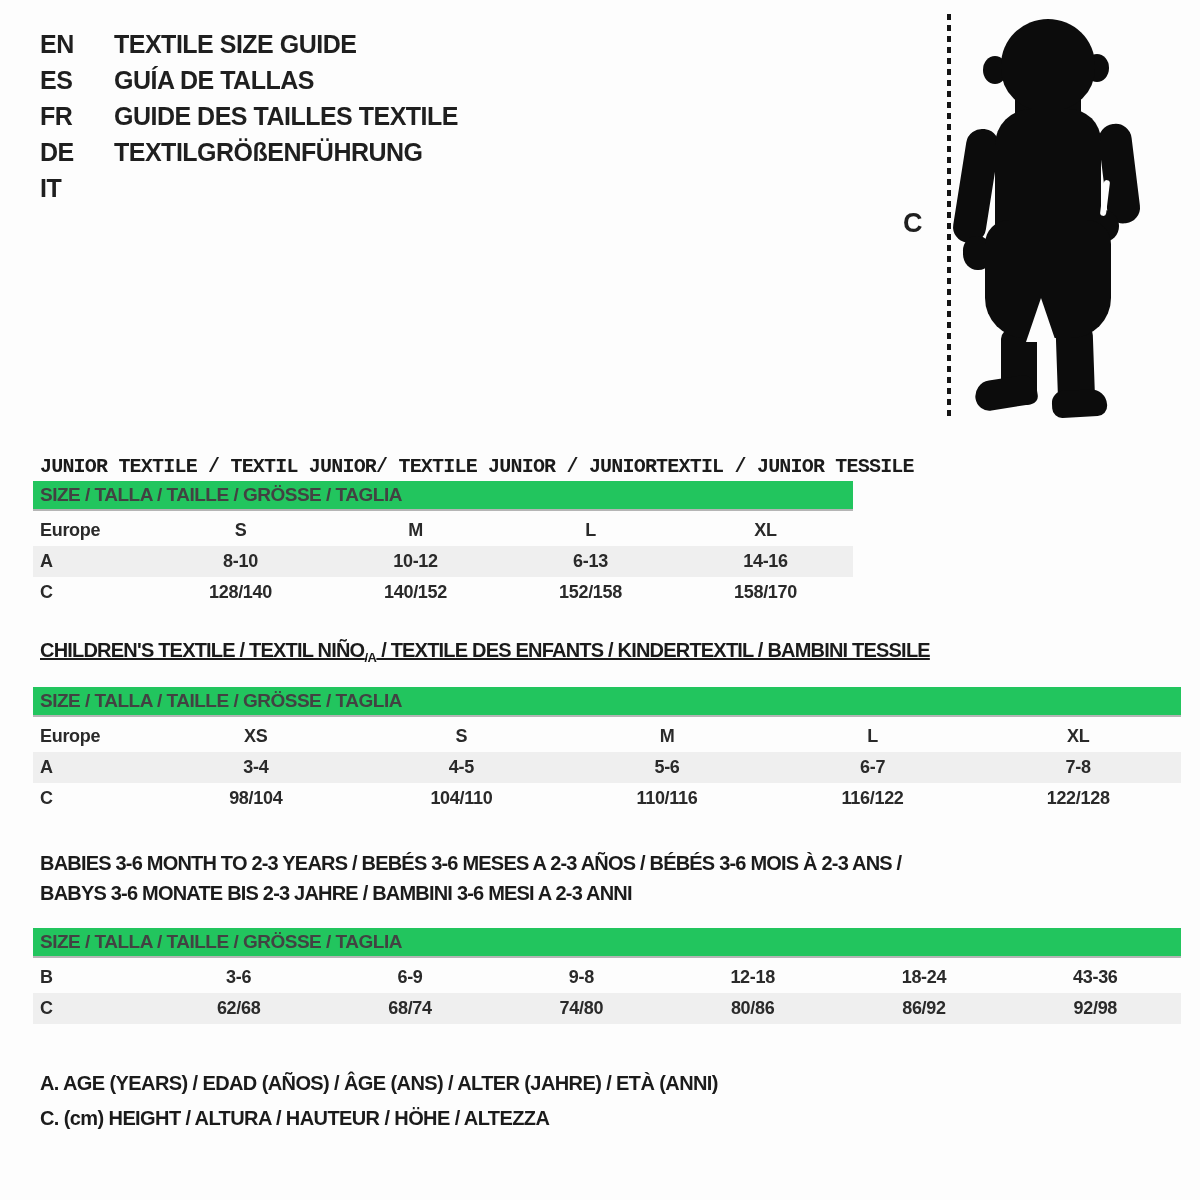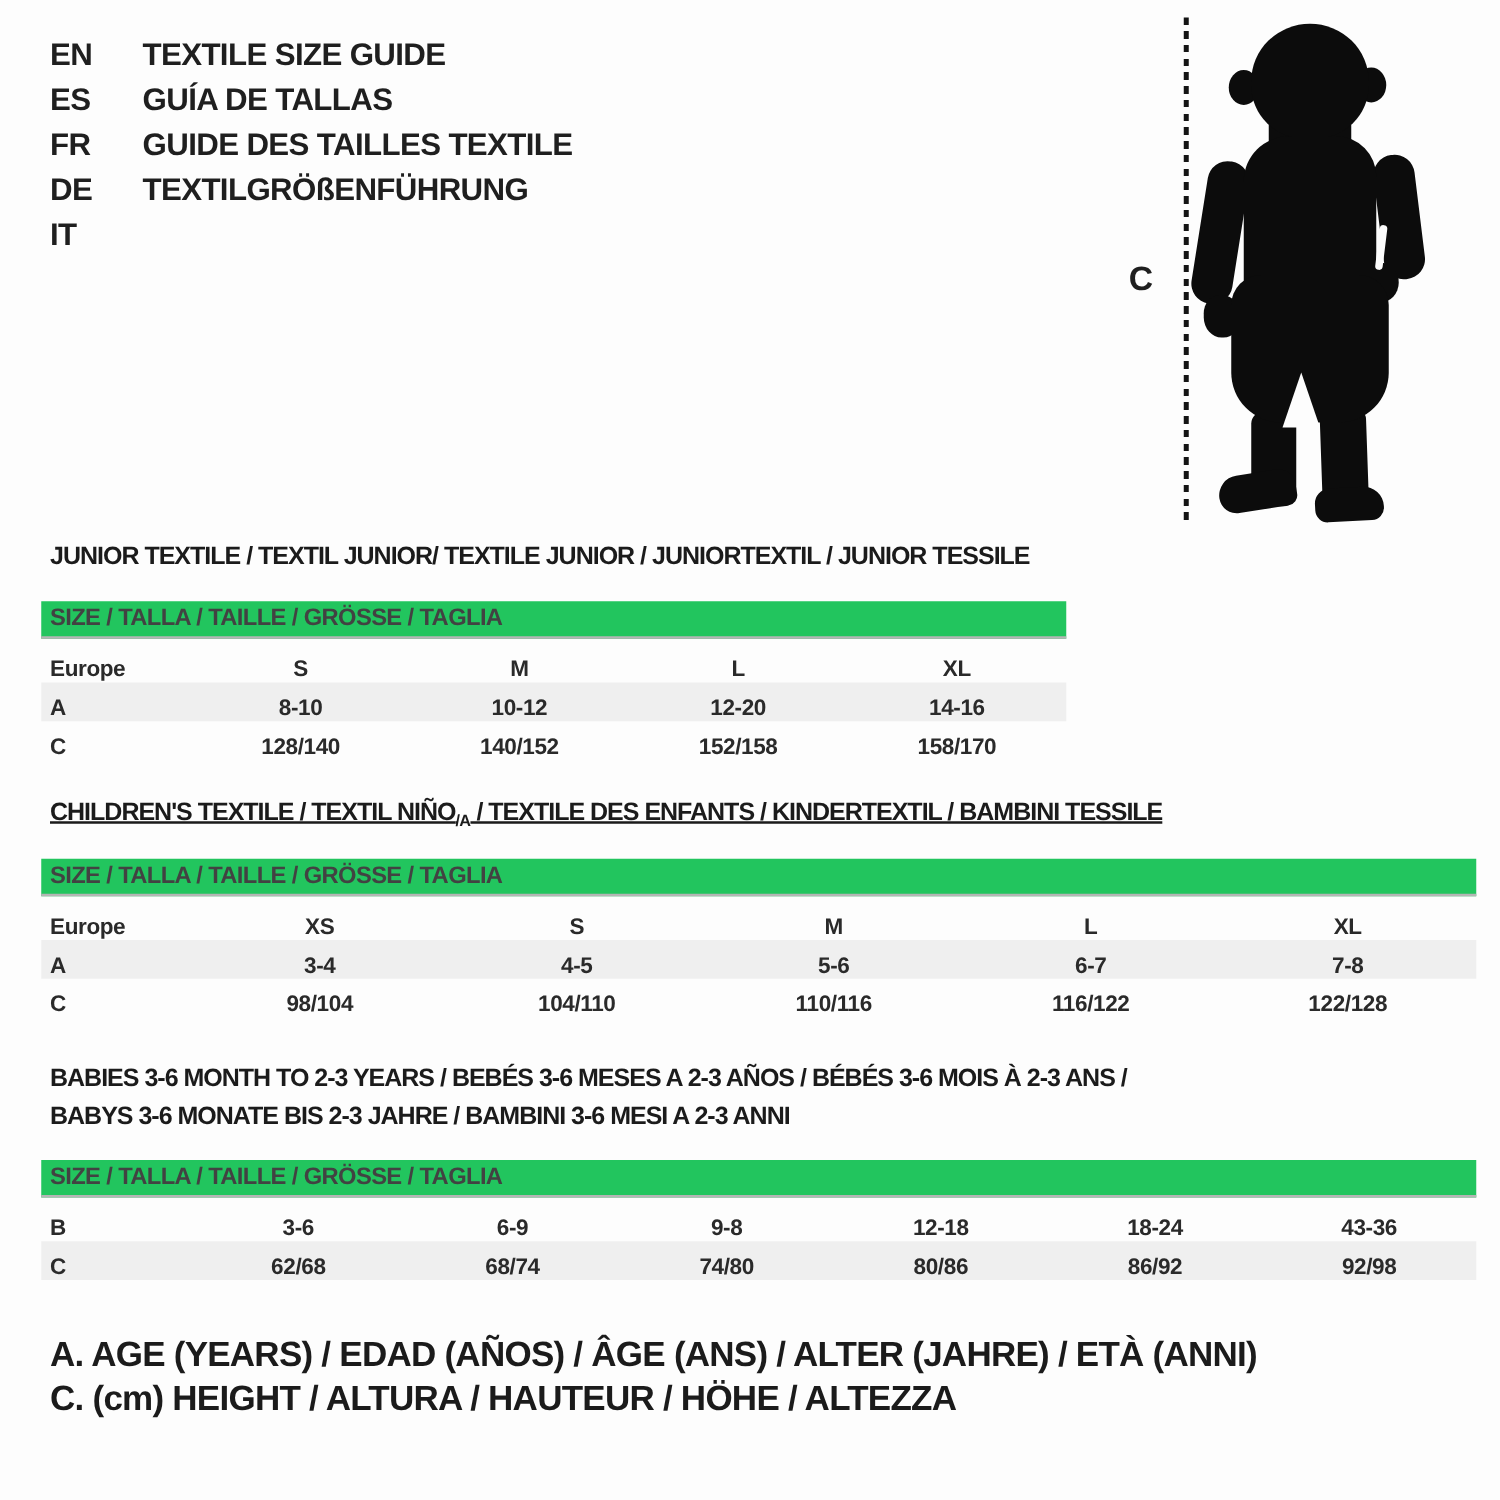--- a/index.html
+++ b/index.html
@@ -47,47 +47,47 @@
   .sil-foot-l    { left:20px;  top:364px; width:62px; height:30px; border-radius:16px 14px 8px 14px; transform:rotate(-9deg); }
   .sil-foot-r    { left:97px;  top:376px; width:55px; height:27px; border-radius:12px 16px 10px 10px; transform:rotate(-3deg); }
 
   
   .sec-h {
     position:absolute; left:40px; margin:0;
     font-size:20px; font-weight:700; letter-spacing:-0.8px; white-space:nowrap;
     color:#1b1b1b;
   }
   .sec-h .subscript { font-size:13px; vertical-align:-5px; letter-spacing:-0.5px; }
-  .sec-h-junior   { top:434px; }
+  .sec-h-junior   { top:455px;font-family:Liberation Mono, monospace; }
   .sec-h-children { top:639px;text-decoration:underline; }
   .sec-h-babies   { top:848px; line-height:30px; }
 
   
   .tbl { position:absolute; left:33px; }
   .tbl-junior  { top:481px; width:820px; }
   .tbl-children{ top:687px; width:1148px; }
   .tbl-babies  { top:928px; width:1148px; }
   .tbl-bar {
     height:30px; background:#22c55e; color:#424242;
     font-size:19px; font-weight:700; letter-spacing:-0.5px;
     display:flex; align-items:center; padding-left:7px; box-sizing:border-box;
     border-bottom:2px solid #b5b5b5; margin-bottom:4px; white-space:nowrap;
   }
   .tbl-row {
-    display:flex; height:31px; align-items:flex-end;
+    display:flex; height:31px; align-items:center;
     font-size:18px; font-weight:700; letter-spacing:-0.3px; color:#2a2a2a;
   }
   .tbl-row.stripe { background:#efefef; }
   .tbl-row .c0 { width:120px; padding-left:7px; box-sizing:border-box; }
   .tbl-row .cd { flex:1; text-align:center; }
 
   
   .legend { position:absolute; left:40px; top:1066px; }
   .legend-line {
-    height:35px; line-height:35px; font-size:28px; font-weight:700;
+    height:35px; line-height:35px; font-size:20px; font-weight:700;
     letter-spacing:-0.6px; white-space:nowrap; color:#1b1b1b;
   }
 </style>
 </head>
 <body>
 
 <div class="page">
 
   <header class="lang-block">
     <div class="lang-row">
@@ -140,21 +140,21 @@
       <span class="c0">Europe</span>
       <span class="cd">S</span>
       <span class="cd">M</span>
       <span class="cd">L</span>
       <span class="cd">XL</span>
     </div>
     <div class="tbl-row stripe">
       <span class="c0">A</span>
       <span class="cd">8-10</span>
       <span class="cd">10-12</span>
-      <span class="cd">12-20</span>
+      <span class="cd">6-13</span>
       <span class="cd">14-16</span>
     </div>
     <div class="tbl-row">
       <span class="c0">C</span>
       <span class="cd">128/140</span>
       <span class="cd">140/152</span>
       <span class="cd">152/158</span>
       <span class="cd">158/170</span>
     </div>
   </div>

